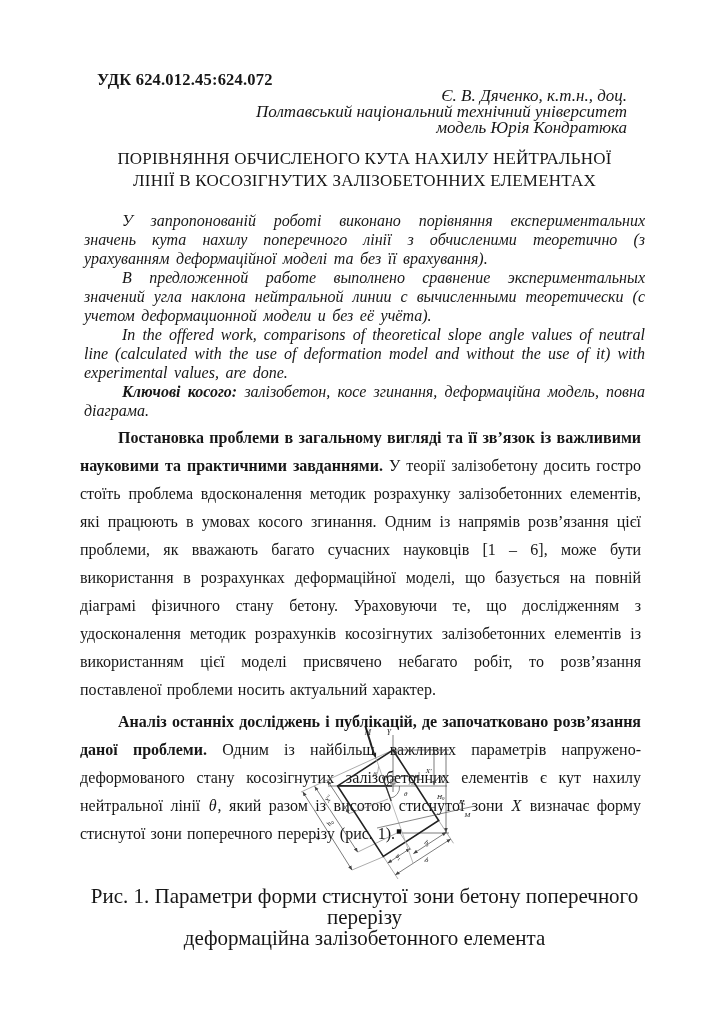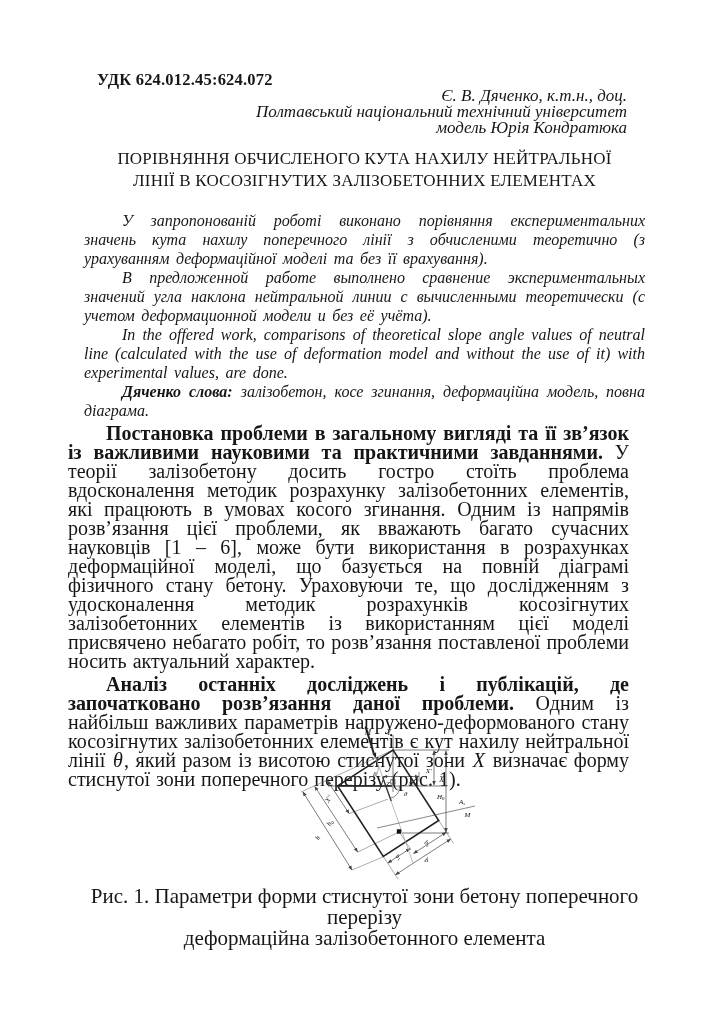--- a/index.html
+++ b/index.html
@@ -26,22 +26,22 @@
     text-align:center;font-weight:normal;
     font-size:17px;line-height:21.5px;letter-spacing:.2px;
   }
   .abstracts{
     position:absolute;left:84px;top:211px;width:561px;
     font-size:16px;line-height:19px;text-align:justify;
   }
   .abstracts p{margin:0;text-indent:38px;font-style:italic;word-spacing:2.5px;}
   .kw-label{font-weight:bold;}
   .main-text{
-    position:absolute;left:68px;top:424px;width:561px;
-    font-size:20px;line-height:19px;text-align:justify;word-spacing:1px;
+    position:absolute;left:80px;top:424px;width:561px;
+    font-size:16px;line-height:28px;text-align:justify;word-spacing:1px;
   }
   .main-text p{margin:0;text-indent:38px;}
   .main-text p + p{margin-top:4px;}
   .para-heading{font-weight:bold;}
   .sym{font-style:italic;padding:0 1px;}
   .figure-svg{position:absolute;left:296px;top:720px;}
   .fig-caption{
     position:absolute;left:84px;top:886px;width:561px;
     text-align:center;font-size:21px;line-height:21px;
   }
@@ -66,21 +66,21 @@
 
   <div class="title">
     <div>ПОРІВНЯННЯ ОБЧИСЛЕНОГО КУТА НАХИЛУ НЕЙТРАЛЬНОЇ</div>
     <div>ЛІНІЇ В КОСОЗІГНУТИХ ЗАЛІЗОБЕТОННИХ ЕЛЕМЕНТАХ</div>
   </div>
 
   <div class="abstracts">
     <p>У запропонованій роботі виконано порівняння експериментальних значень кута нахилу поперечного лінії з обчисленими теоретично (з урахуванням деформаційної моделі та без її врахування).</p>
     <p>В предложенной работе выполнено сравнение экспериментальных значений угла наклона нейтральной линии с вычисленными теоретически (с учетом деформационной модели и без её учёта).</p>
     <p>In the offered work, comparisons of theoretical slope angle values of neutral line (calculated with the use of deformation model and without the use of it) with experimental values, are done.</p>
-    <p><span class="kw-label">Дяченко слова:</span><span> залізобетон, косе згинання, деформаційна модель, повна діаграма.</span></p>
+    <p><span class="kw-label">Ключові косого:</span><span> залізобетон, косе згинання, деформаційна модель, повна діаграма.</span></p>
   </div>
 
   <div class="main-text">
     <p><span class="para-heading">Постановка проблеми в загальному вигляді та її зв’язок із важливими науковими та практичними завданнями.</span><span> У теорії залізобетону досить гостро стоїть проблема вдосконалення методик розрахунку залізобетонних елементів, які працюють в умовах косого згинання. Одним із напрямів розв’язання цієї проблеми, як вважають багато сучасних науковців [1 – 6], може бути використання в розрахунках деформаційної моделі, що базується на повній діаграмі фізичного стану бетону. Ураховуючи те, що дослідженням з удосконалення методик розрахунків косозігнутих залізобетонних елементів із використанням цієї моделі присвячено небагато робіт, то розв’язання поставленої проблеми носить актуальний характер.</span></p>
     <p><span class="para-heading">Аналіз останніх досліджень і публікацій, де започатковано розв’язання даної проблеми.</span><span> Одним із найбільш важливих параметрів напружено-деформованого стану косозігнутих залізобетонних елементів є кут нахилу нейтральної лінії </span><span class="sym">θ</span><span>, який разом із висотою стиснутої зони </span><span class="sym">X</span><span> визначає форму стиснутої зони поперечного перерізу (рис. 1).</span></p>
   </div>
 
   <svg class="figure-svg" width="186" height="164" viewBox="296 720 186 164">
     <defs>
       <marker id="dimArrow" viewBox="0 0 10 10" refX="9.5" refY="5" markerWidth="6.5" markerHeight="6.5" orient="auto-start-reverse">

